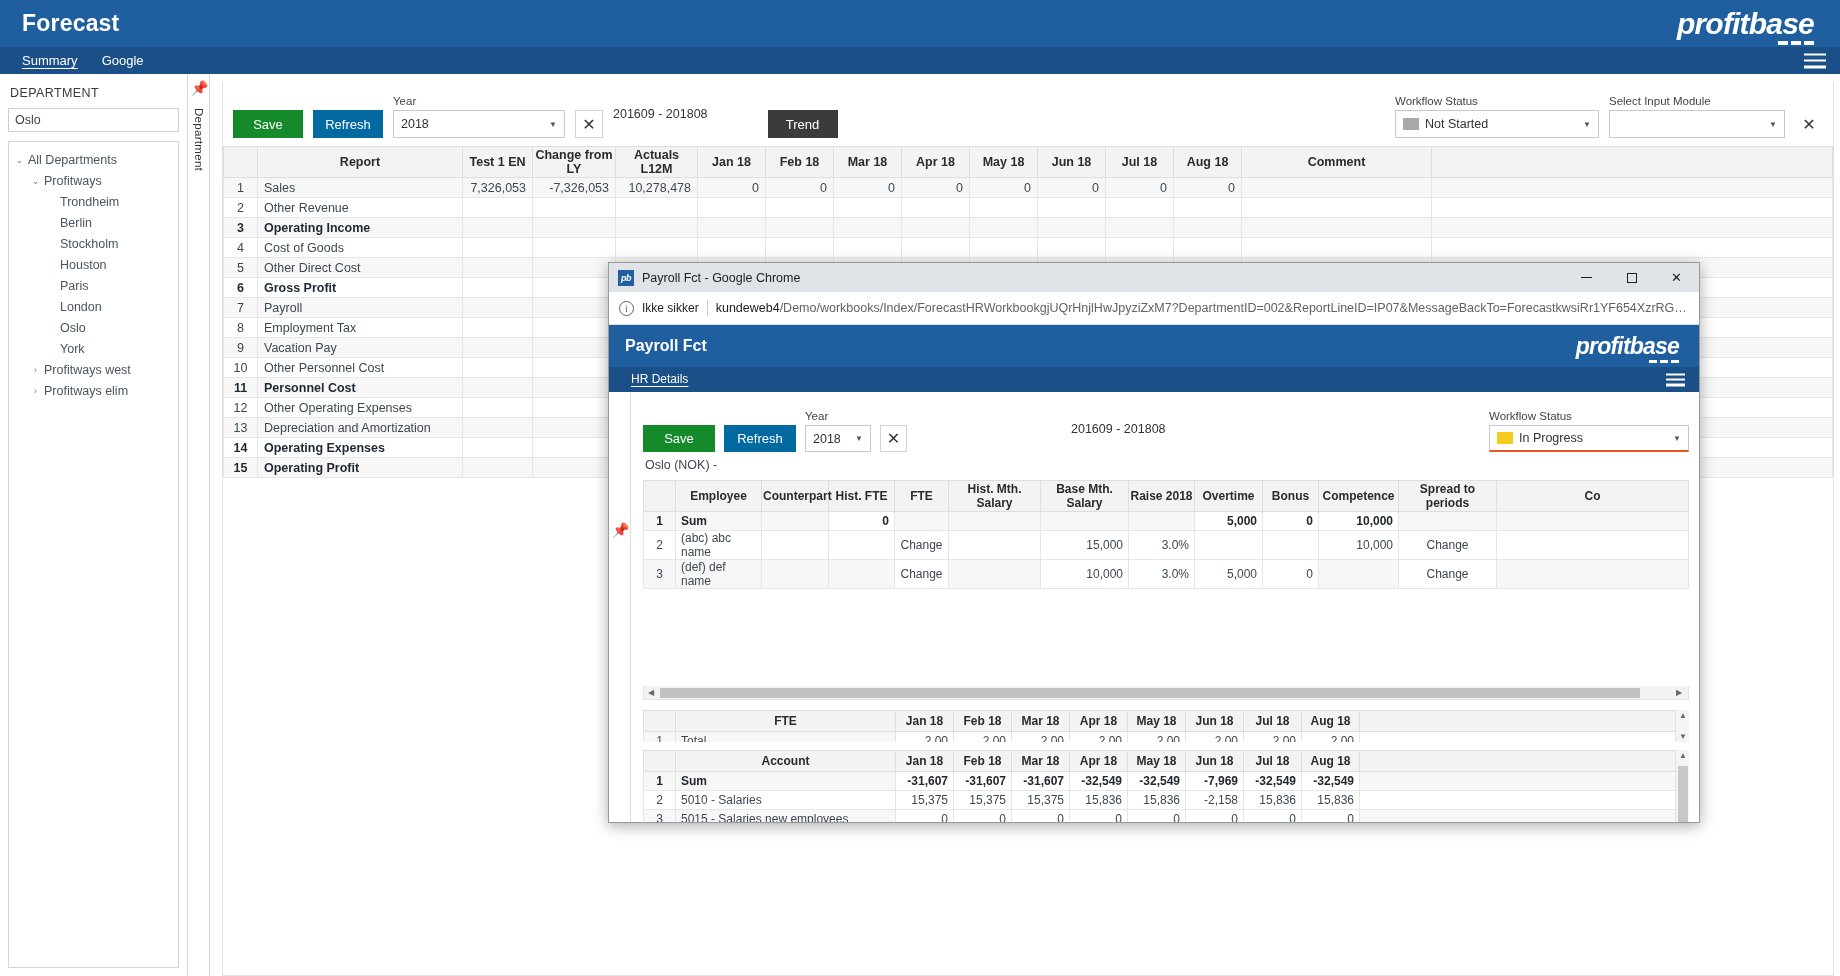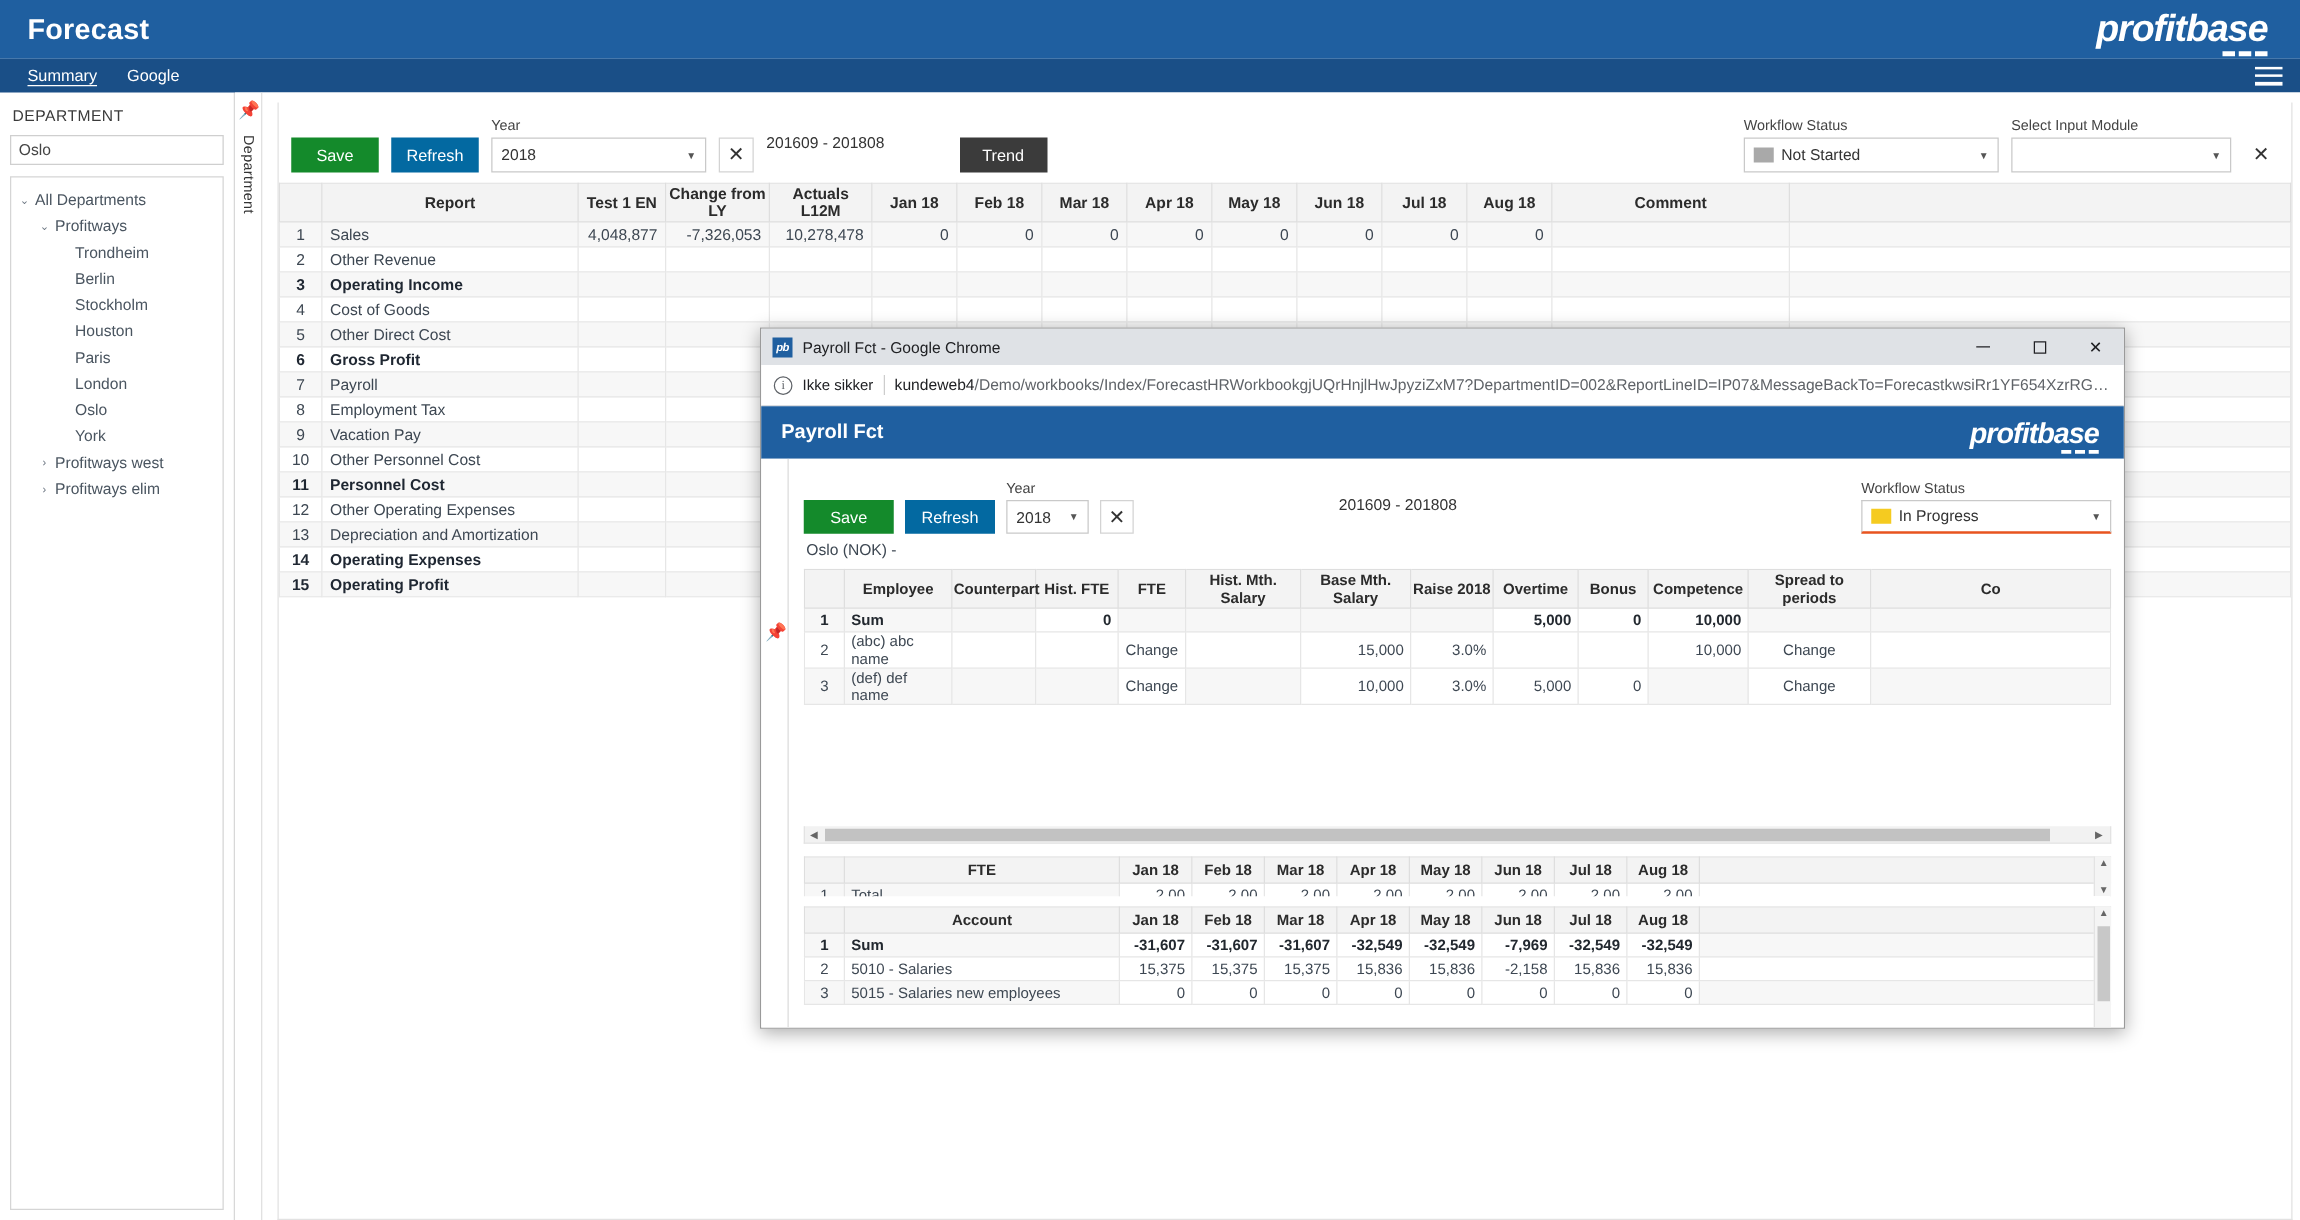--- a/index.html
+++ b/index.html
@@ -476,21 +476,21 @@
                 <th>Jul 18</th>
                 <th>Aug 18</th>
                 <th>Comment</th>
                 <th></th>
               </tr>
             </thead>
           <tbody id="grid-body">
               <tr>
                 <td class="rownum">1</td>
                 <td class="rpt">Sales</td>
-                <td class="num">4,048,877</td>
+                <td class="num">7,326,053</td>
                 <td class="num">-7,326,053</td>
                 <td class="num">10,278,478</td>
                 <td class="num">0</td>
                 <td class="num">0</td>
                 <td class="num">0</td>
                 <td class="num">0</td>
                 <td class="num">0</td>
                 <td class="num">0</td>
                 <td class="num">0</td>
                 <td class="num">0</td>
@@ -767,20 +767,28 @@
           <div class="brand-logo" style="font-size:23px">
             <span>profitbase</span>
             <span class="dots" style="bottom:-3px">
                 <i style="width:8px;height:3px"></i>
                 <i style="width:8px;height:3px"></i>
                 <i style="width:8px;height:3px"></i>
               </span>
           </div>
         </div>
 
+        <div class="pop-nav">
+          <div class="nav-tab active">HR Details</div>
+          <div class="hamburger" style="width:19px;height:13px">
+              <i></i>
+              <i></i>
+              <i></i>
+            </div>
+        </div>
 
         <div class="pop-body">
           <div class="pop-pin">
             <div class="pin-icon" style="top:130px">📌</div>
           </div>
 
           <div class="pop-main">
 
             <div class="pop-toolbar">
               <button class="btn btn-save" style="height:27px;min-width:72px">Save</button>

